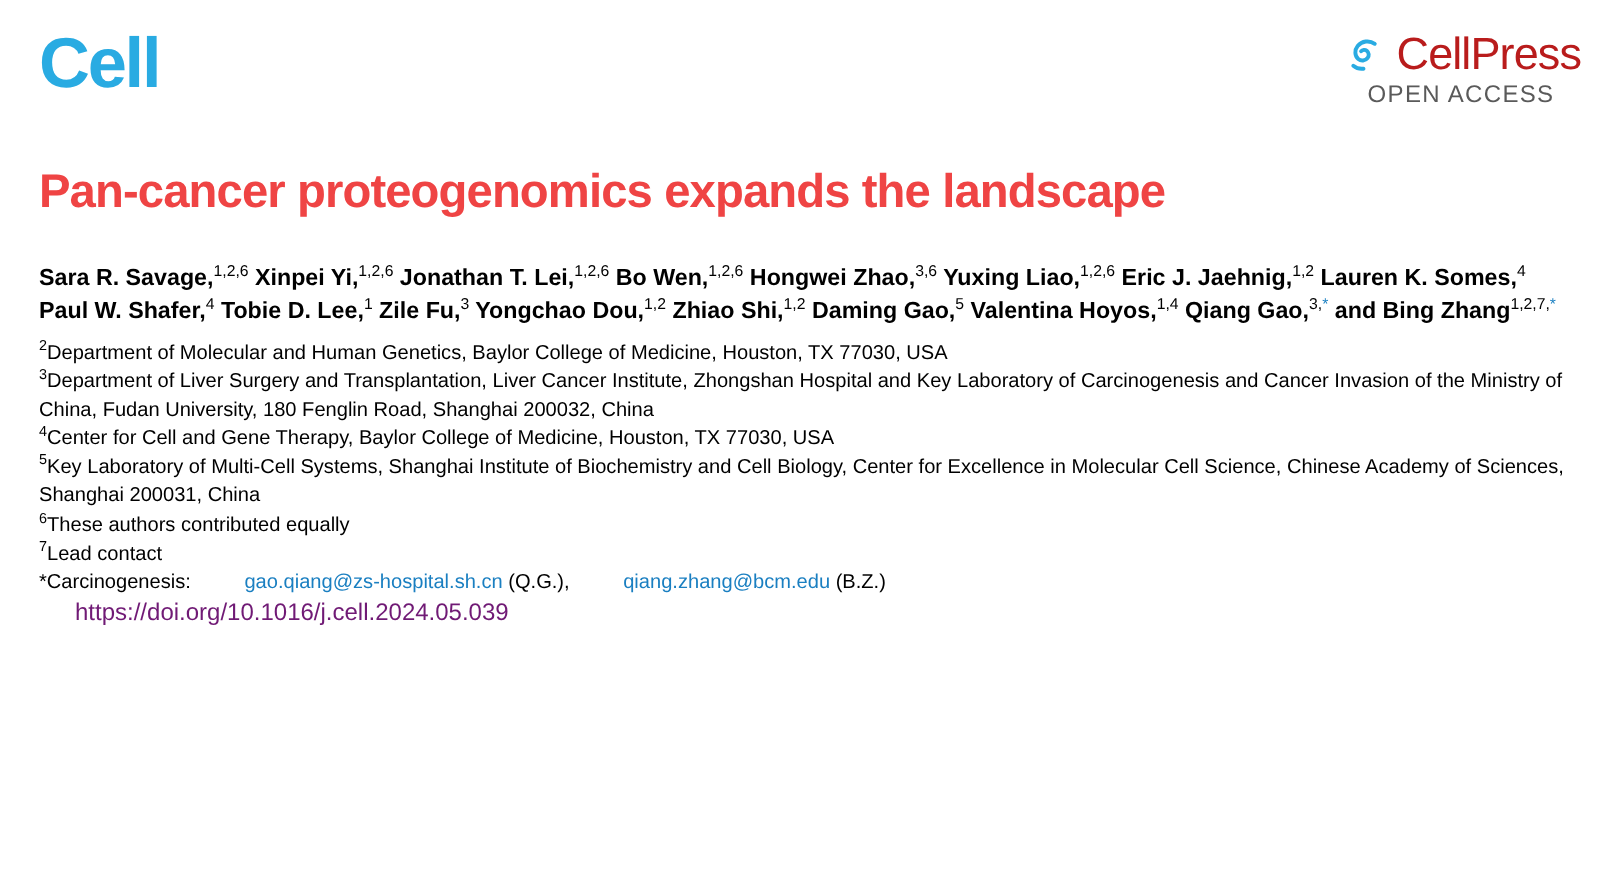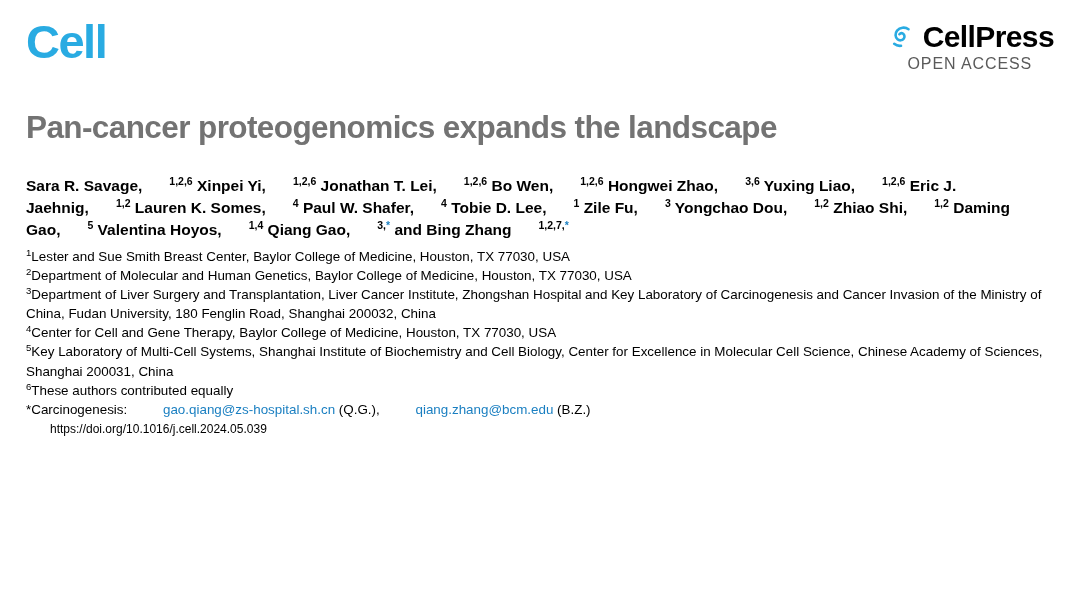--- a/index.html
+++ b/index.html
@@ -49,23 +49,23 @@
     align-items: center;
     justify-content: flex-end;
     gap: 7px;
   }
   .cp-mark {
     display: inline-block;
     width: 30px;
     height: 30px;
   }
   .cellpress-name {
-    font-weight: bold;
+    font-weight: normal;
     font-size: 30px;
-    color: #000000;
+    color: #b91c1c;
     letter-spacing: -0.6px;
     line-height: 1;
   }
   .open-access {
     margin-top: 3px;
     font-size: 16px;
     color: #5a5a5a;
     letter-spacing: 0.9px;
     text-align: center;
   }
@@ -79,39 +79,38 @@
     letter-spacing: -0.2px;
   }
 
   
   .title {
     margin-top: 11px;
     font-size: 31.5px;
     font-weight: bold;
     line-height: 1.28;
     letter-spacing: -0.6px;
-    color: #737373;
+    color: #ef4444;
     max-width: 1000px;
   }
 
   
   .authors {
     margin-top: 28px;
     font-size: 15.5px;
     font-weight: bold;
     line-height: 1.42;
     color: #000;
     max-width: 1030px;
   }
   .authors sup {
     font-size: 10.5px;
-    font-weight: bold;
+    font-weight: normal;
     vertical-align: super;
     line-height: 0;
-    margin-left: 27px;
   }
   .authors .blue, .aff .blue, .corr .blue {
     color: #1a7fc1;
   }
 
   
   .affiliations {
     margin-top: 6px;
   }
   .aff {
@@ -131,22 +130,22 @@
     margin-top: 0;
   }
   .link {
     color: #1a7fc1;
     text-decoration: none;
     margin-left: 32px;
   }
   .doi {
     display: block;
     margin-top: 3px;
-    font-size: 12px;
-    color: #000000;
+    font-size: 16px;
+    color: #701a75;
     text-decoration: none;
     padding-left: 24px;
   }
 </style>
 </head>
 <body>
 
 <div class="page">
 
   <div class="header">
@@ -167,26 +166,26 @@
   </div>
 
 
   <h1 class="title">
     <span>Pan-cancer proteogenomics expands the landscape</span><br>
   </h1>
 
   <div class="authors">Sara R. Savage,<sup>1,2,6</sup> Xinpei Yi,<sup>1,2,6</sup> Jonathan T. Lei,<sup>1,2,6</sup> Bo Wen,<sup>1,2,6</sup> Hongwei Zhao,<sup>3,6</sup> Yuxing Liao,<sup>1,2,6</sup> Eric J. Jaehnig,<sup>1,2</sup> Lauren K. Somes,<sup>4</sup> Paul W. Shafer,<sup>4</sup> Tobie D. Lee,<sup>1</sup> Zile Fu,<sup>3</sup> Yongchao Dou,<sup>1,2</sup> Zhiao Shi,<sup>1,2</sup> Daming Gao,<sup>5</sup> Valentina Hoyos,<sup>1,4</sup> Qiang Gao,<sup>3,<span class="blue">*</span></sup> and Bing Zhang<sup>1,2,7,<span class="blue">*</span></sup></div>
 
   <div class="affiliations">
-    <div class="aff"><sup>1</sup><span>Lester and Sue Smith Breast Center, Baylor College of Medicine, Houston, TX 77030, USA</span></div>
     <div class="aff"><sup>2</sup><span>Department of Molecular and Human Genetics, Baylor College of Medicine, Houston, TX 77030, USA</span></div>
     <div class="aff"><sup>3</sup><span>Department of Liver Surgery and Transplantation, Liver Cancer Institute, Zhongshan Hospital and Key Laboratory of Carcinogenesis and Cancer Invasion of the Ministry of China, Fudan University, 180 Fenglin Road, Shanghai 200032, China</span></div>
     <div class="aff"><sup>4</sup><span>Center for Cell and Gene Therapy, Baylor College of Medicine, Houston, TX 77030, USA</span></div>
     <div class="aff"><sup>5</sup><span>Key Laboratory of Multi-Cell Systems, Shanghai Institute of Biochemistry and Cell Biology, Center for Excellence in Molecular Cell Science, Chinese Academy of Sciences, Shanghai 200031, China</span></div>
     <div class="aff"><sup>6</sup><span>These authors contributed equally</span></div>
+    <div class="aff"><sup>7</sup><span>Lead contact</span></div>
   </div>
 
   <div class="corr">
     <span>*Carcinogenesis: </span><a class="link" href="#">gao.qiang@zs-hospital.sh.cn</a><span> (Q.G.), </span><a class="link" href="#">qiang.zhang@bcm.edu</a><span> (B.Z.)</span>
   </div>
 
   <a class="doi" href="#">https://doi.org/10.1016/j.cell.2024.05.039</a>
 
 </div>
 

